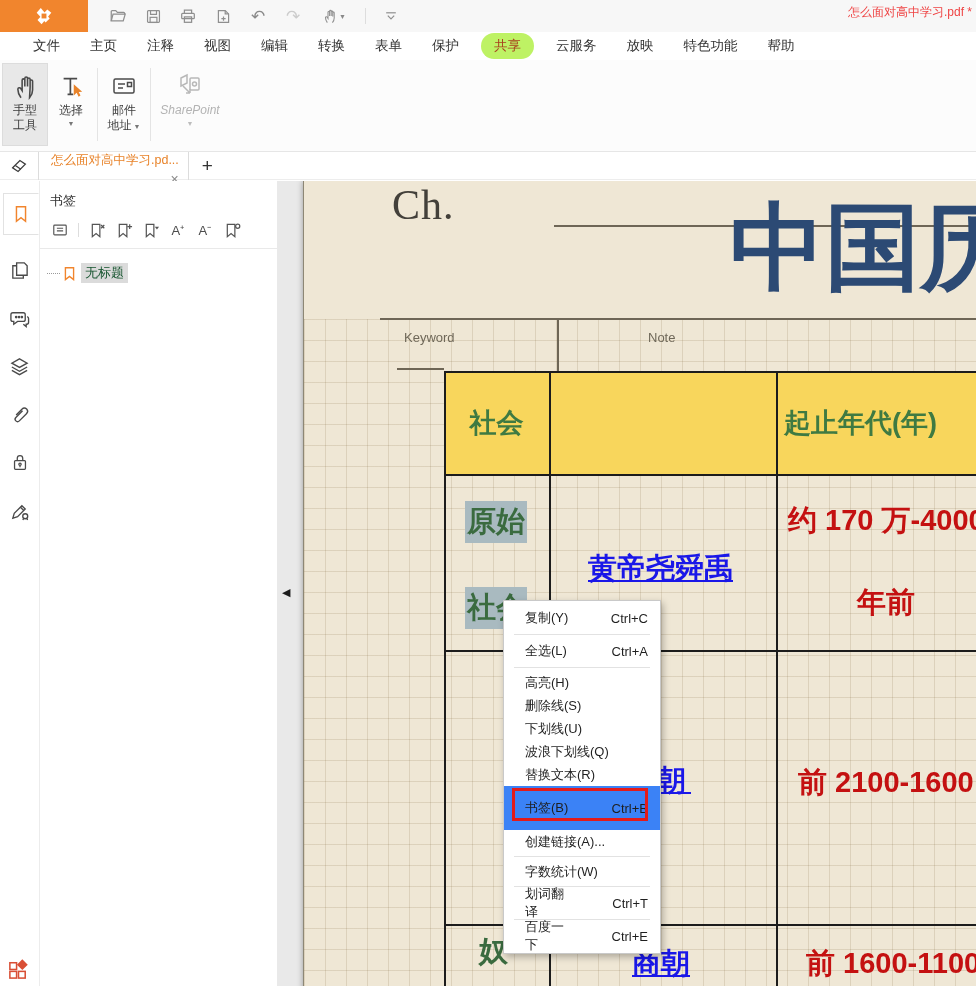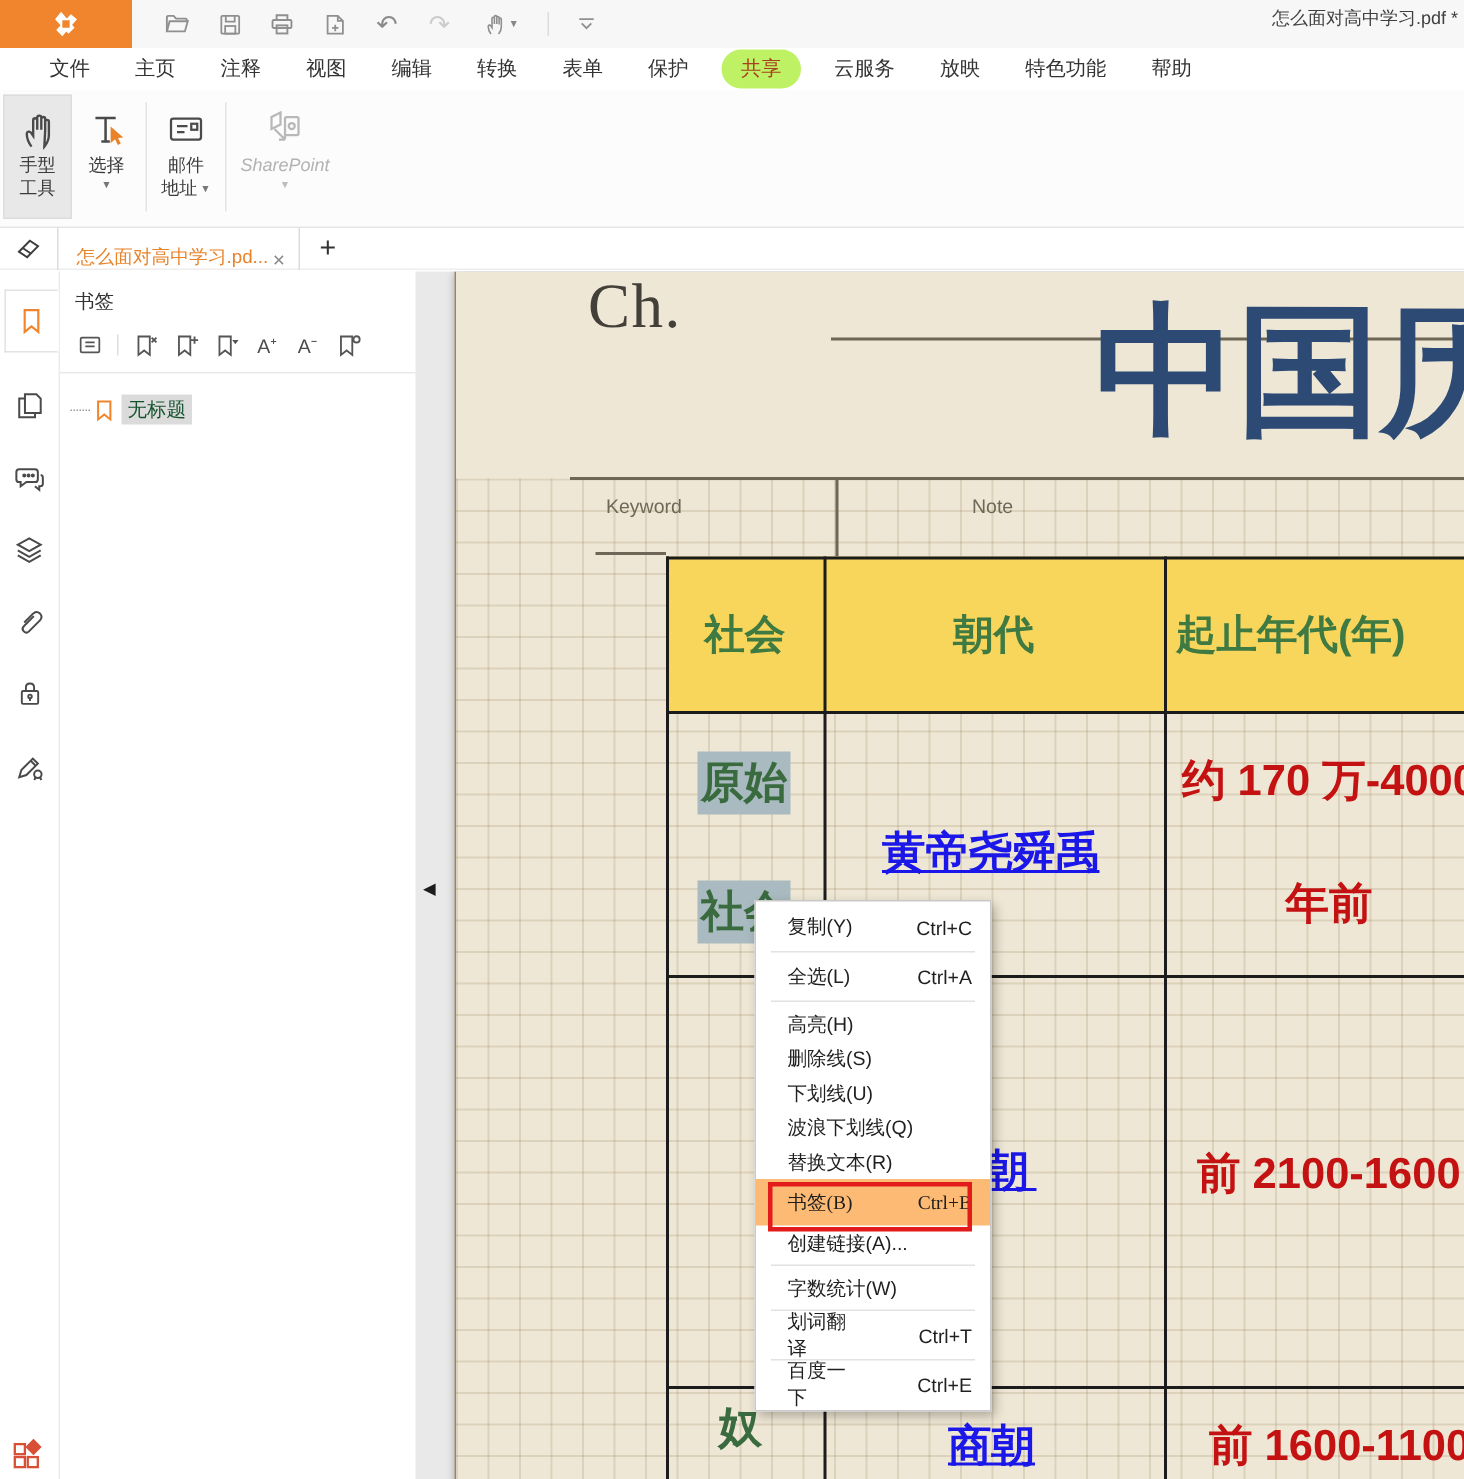--- a/index.html
+++ b/index.html
@@ -8,21 +8,21 @@
 
   
   .titlebar { position:absolute; top:0; left:0; right:0; height:32px; background:#f7f7f7; display:flex; align-items:center; }
   .logo { width:88px; height:32px; background:#F1852D; display:flex; align-items:center; justify-content:center; flex:none; }
   .tb-icons { display:flex; align-items:center; gap:15px; margin-left:20px; }
   .tb-btn { width:20px; height:20px; display:flex; align-items:center; justify-content:center; }
   .tb-sep { width:1px; height:16px; background:#ddd; }
   .glyph-undo { font-size:17px; color:#8a8a8a; line-height:1; }
   .glyph-redo { font-size:17px; color:#ccc; line-height:1; }
   .caret-sm { font-size:7px; color:#888; margin-left:1px; }
-  .doc-title { position:absolute; right:4px; top:4px; font-size:12px; color:#404040; white-space:nowrap; }
+  .doc-title { position:absolute; right:4px; top:4px; font-size:12px; color:#ef4444; white-space:nowrap; }
 
   
   .menubar { position:absolute; top:32px; left:0; right:0; height:28px; background:#fff; display:flex; align-items:center; padding-left:18px; }
   .menu-item { padding:4px 15px; font-size:13.5px; color:#333; white-space:nowrap; }
   .menu-item.active { background:#bef264; color:#A8401E; border-radius:13px; padding:4px 13px; margin:0 7px; }
 
   
   .ribbon { position:absolute; top:60px; left:0; right:0; height:92px; background:#fcfcfc; border-bottom:1px solid #e6e6e6; display:flex; align-items:stretch; padding:3px 2px 5px 2px; }
   .rb-tool { width:46px; display:flex; flex-direction:column; align-items:center; padding-top:5px; font-size:12px; color:#3c3c3c; line-height:1.25; border:1px solid transparent; }
   .rb-tool.active { background:#e8e8e8; border:1px solid #dcdcdc; }
@@ -30,21 +30,21 @@
   .rb-tool.wide { width:72px; }
   .rb-icon { height:34px; display:flex; align-items:center; justify-content:center; }
   .rb-sep { width:1px; background:#e4e4e4; margin:5px 3px; }
   .rb-caret { font-size:7px; color:#777; line-height:1; margin-top:2px; }
   .rb-caret.dis { color:#bdbdbd; }
   .rb-line { display:flex; align-items:center; gap:2px; }
 
   
   .tabbar { position:absolute; top:152px; left:0; right:0; height:28px; background:#fff; border-bottom:1px solid #ededed; display:flex; align-items:center; }
   .eraser-wrap { width:38px; display:flex; justify-content:center; }
-  .tab { height:28px; display:flex; align-items:flex-end; gap:3px; padding:0 9px 0 12px; border-left:1px solid #dcdcdc; border-right:1px solid #dcdcdc; }
+  .tab { height:28px; display:flex; align-items:flex-end; gap:3px; padding:0 9px 0 12px; border-left:1px solid #dcdcdc; border-right:1px solid #dcdcdc;flex-direction:column; }
   .tab-label { color:#E8832A; font-size:12.5px; white-space:nowrap; }
   .tab-close { color:#8a8a8a; font-size:14px; line-height:1; }
   .newtab { margin-left:13px; font-size:19px; color:#333; line-height:1; }
 
   
   .main { position:absolute; top:181px; left:0; right:0; bottom:0; display:flex; }
   .iconstrip { width:40px; background:#fff; border-right:1px solid #ececec; position:relative; display:flex; flex-direction:column; align-items:center; padding-top:12px; gap:22px; flex:none; }
   .strip-btn { width:26px; height:26px; display:flex; align-items:center; justify-content:center; }
   .strip-btn.active { width:36px; height:42px; border:1px solid #e2e2e2; border-right:1px solid #fff; background:#fff; margin-right:-2px; }
   .widgets { position:absolute; bottom:6px; left:7px; }
@@ -85,21 +85,21 @@
   .th { top:224px; font-size:27px; font-weight:bold; color:#3F7A42; text-align:center; white-space:nowrap; }
   .green { color:#3A6B3F; font-weight:bold; font-size:29px; white-space:nowrap; }
   .sel { background:#A9BAC0; padding:1px 2px; }
   .red { color:#C41111; font-weight:bold; font-size:29px; white-space:nowrap; }
   .link { color:#1A17E8; font-weight:bold; font-size:29px; text-decoration:underline; white-space:nowrap; }
 
   
   .ctx { position:absolute; left:503px; top:600px; width:158px; background:#fff; border:1px solid #c9c9c9; box-shadow:2px 3px 7px rgba(0,0,0,.28); padding:4px 0; z-index:40; font-size:13px; color:#1f1f1f; }
   .ctx-item { height:23px; display:flex; align-items:center; justify-content:space-between; padding:0 12px 0 21px; }
   .ctx-item.tall { height:26px;gap:40px; }
-  .ctx-item.hl { background:#fdba74; height:31px;font-family:Liberation Serif, serif; }
+  .ctx-item.hl { background:#3b82f6; height:44px; }
   .ctx-sep { height:1px; background:#e2e2e2; margin:3px 10px; }
   .red-annotation { position:absolute; left:512px; top:788px; width:136px; height:33px; border:3px solid #E31B1B; z-index:50; }
 
   svg { display:block; }
 </style>
 </head>
 <body>
 
 <div class="app">
 
@@ -372,21 +372,20 @@
         <span class="t-headerbg"></span>
         <span class="hline" style="top:190px"></span>
         <span class="hline" style="top:293px"></span>
         <span class="hline" style="top:469px"></span>
         <span class="hline" style="top:743px"></span>
         <span class="vline" style="left:140px"></span>
         <span class="vline" style="left:245px"></span>
         <span class="vline" style="left:472px"></span>
 
         <span class="th" style="left:140px;width:105px">社会</span>
-        <span class="th" style="left:245px;width:227px">朝代</span>
         <span class="th" style="left:480px">起止年代(年)</span>
 
         <span class="green" style="left:161px;top:320px">
             <span class="sel">原始</span>
           </span>
         <span class="green" style="left:161px;top:406px">
             <span class="sel">社会</span>
           </span>
         <span class="link" style="left:284px;top:368px">黄帝尧舜禹</span>
         <span class="red" style="left:484px;top:320px">约 170 万-4000</span>

